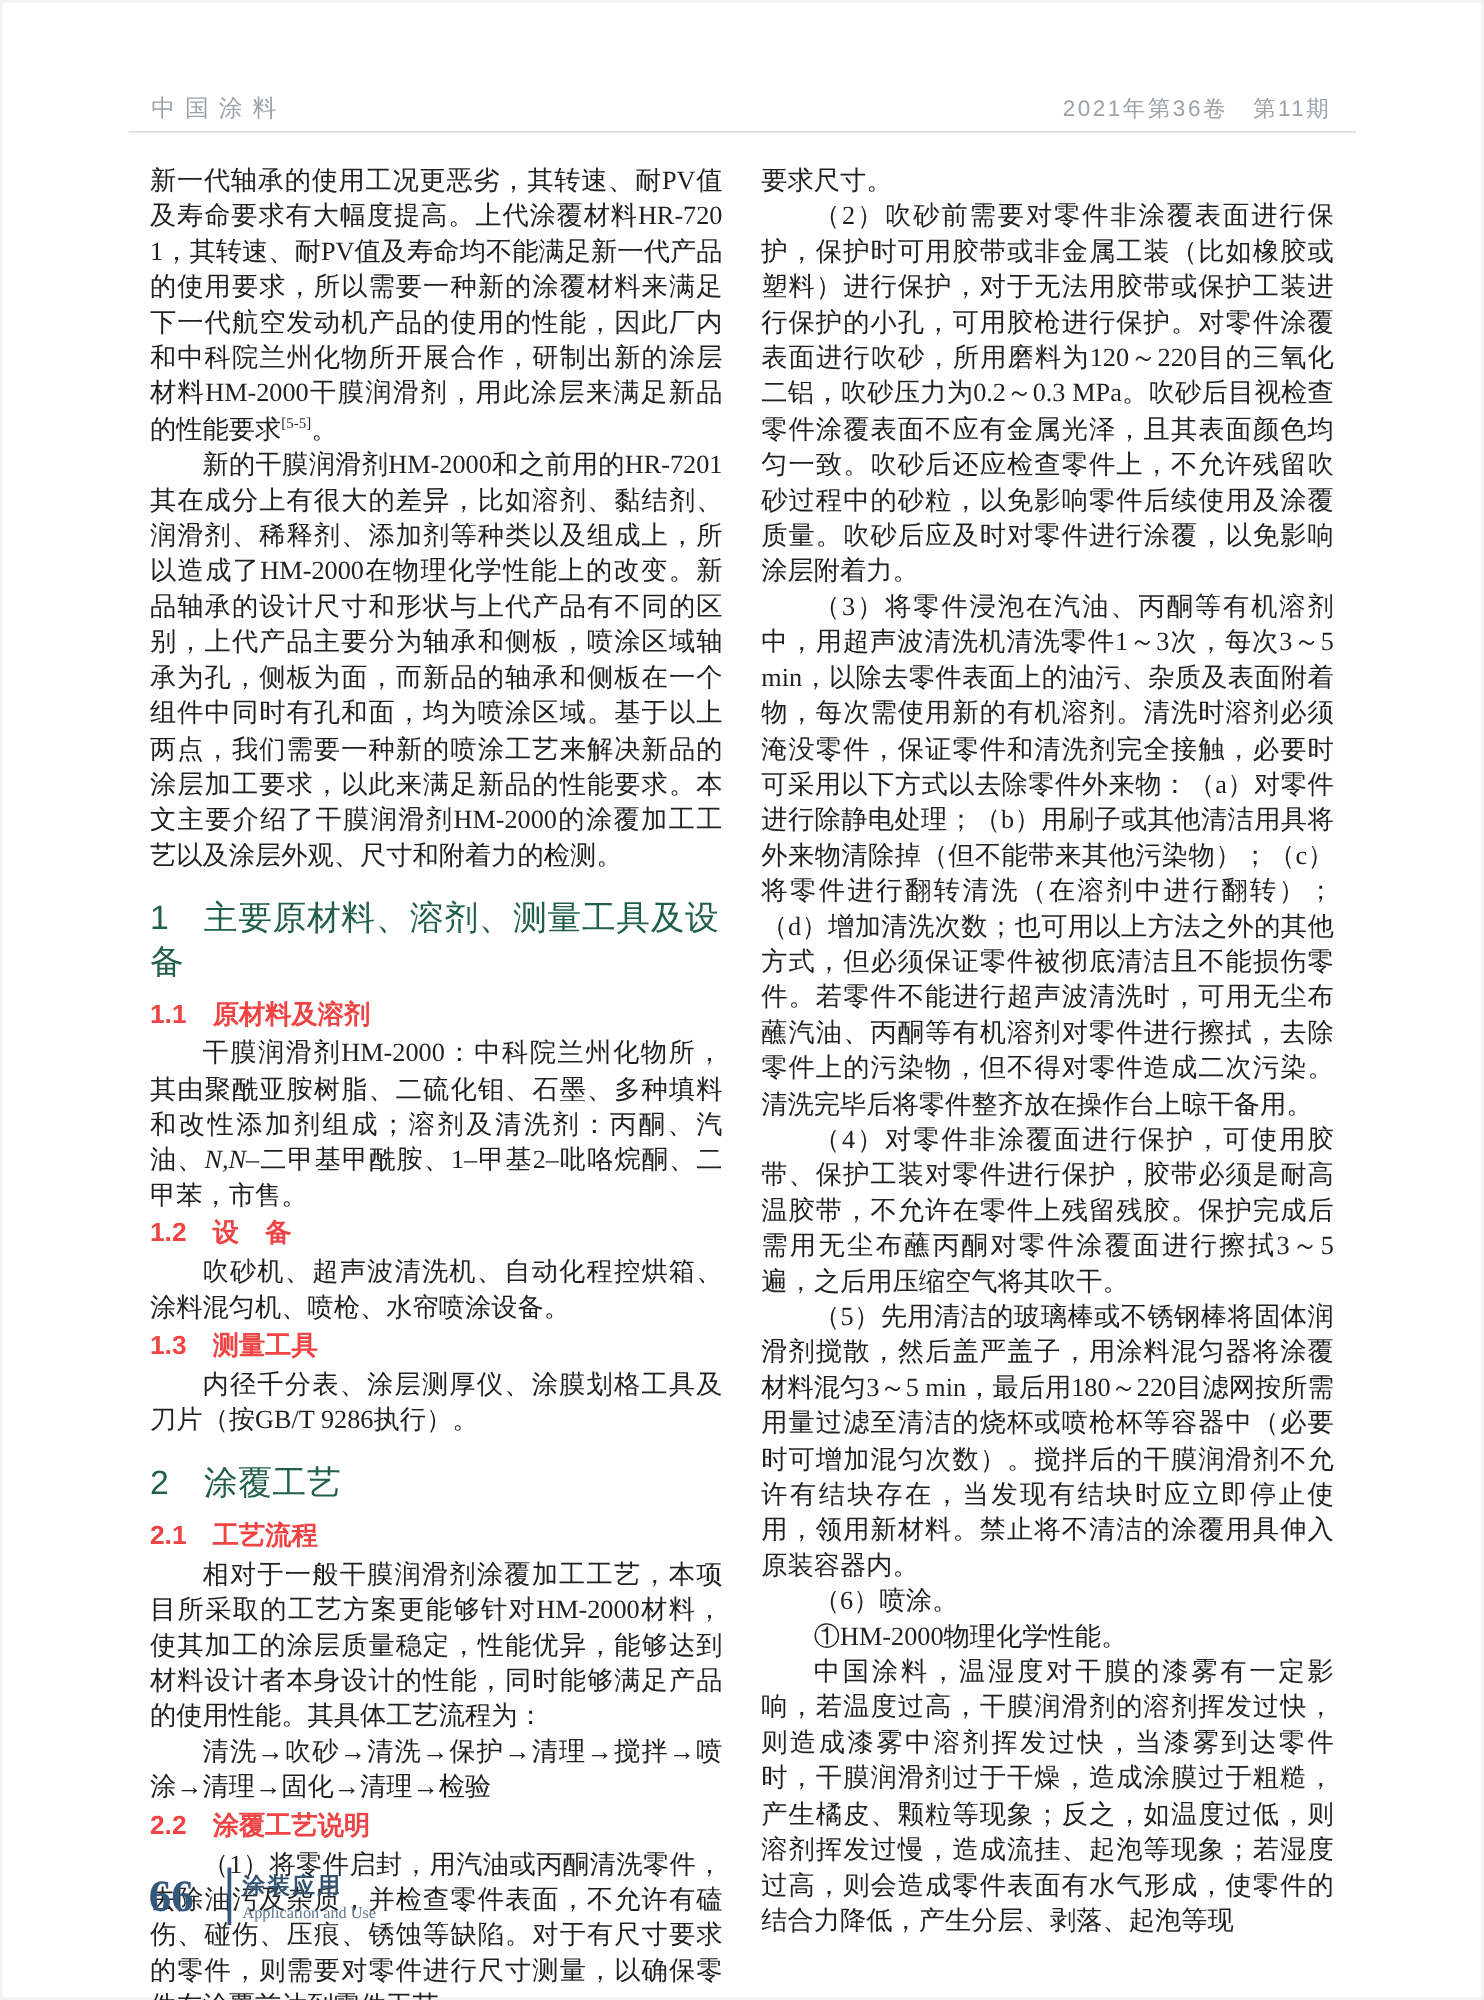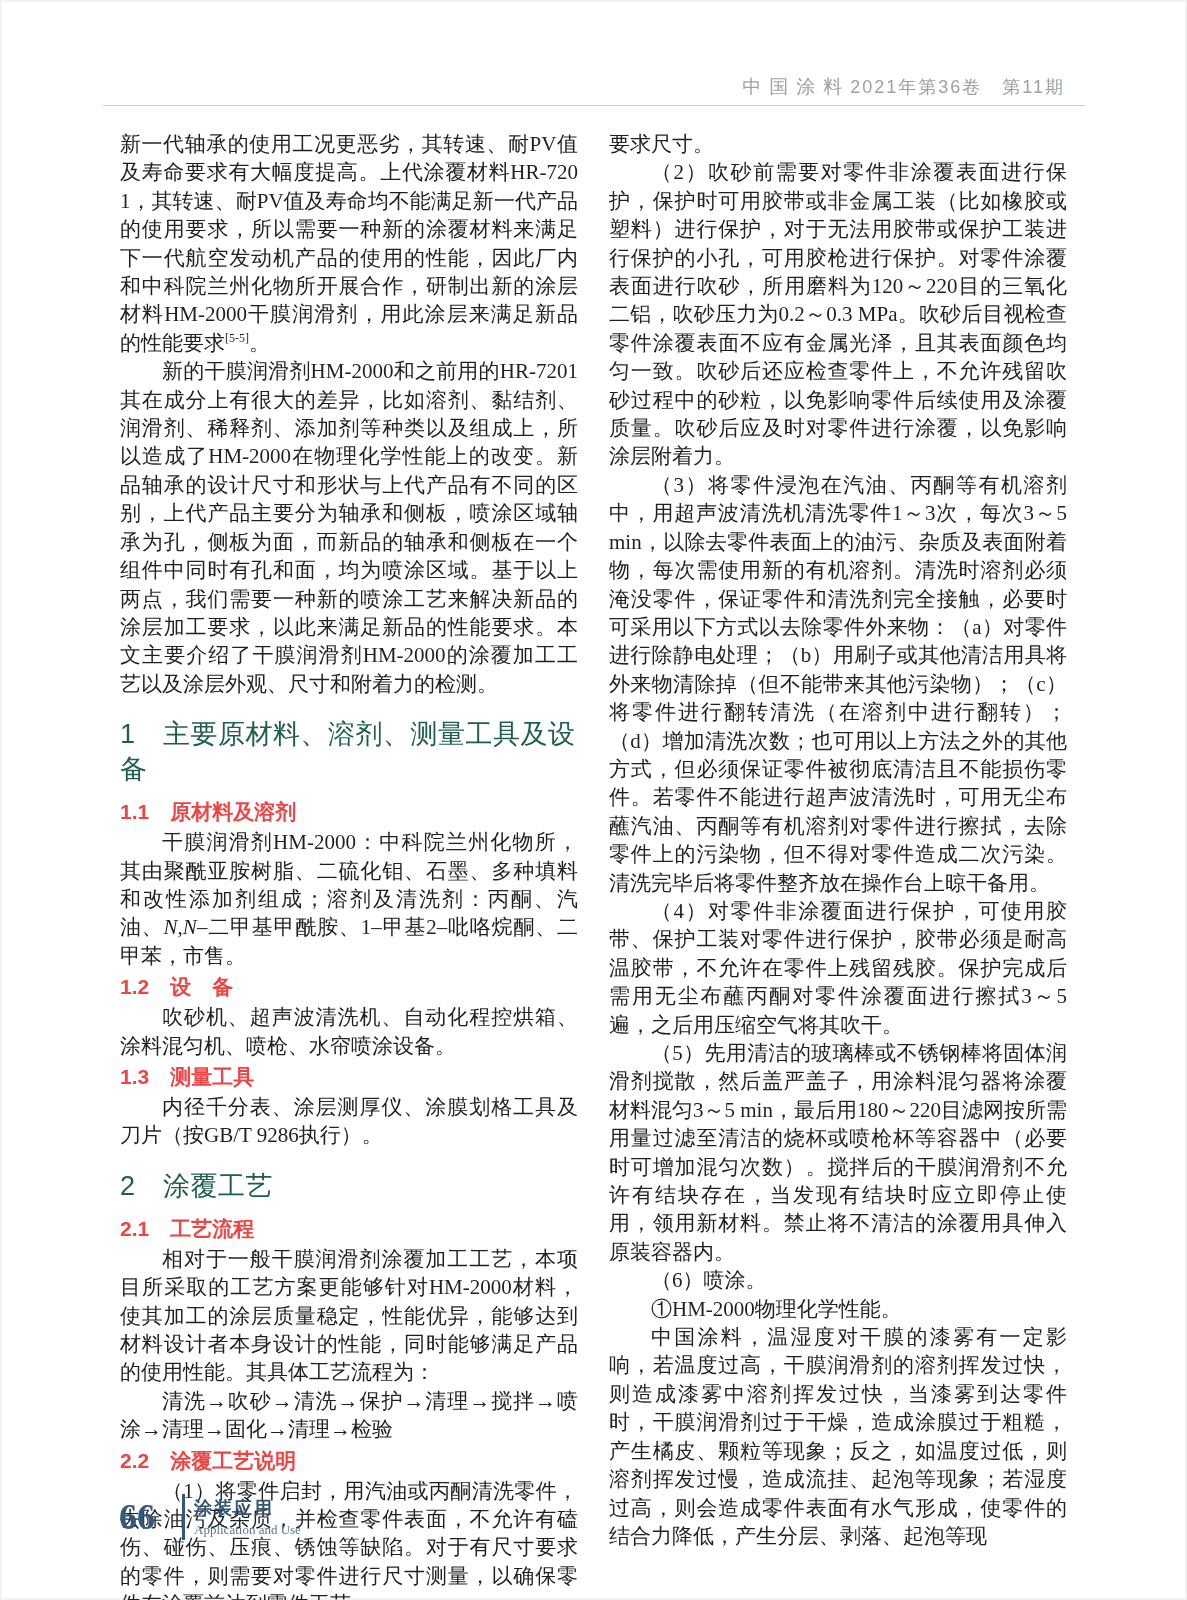--- a/index.html
+++ b/index.html
@@ -10,21 +10,21 @@
     background:#ffffff;
     box-shadow: inset 0 0 0 2px #f2f2f1;
     overflow:hidden;
     font-family:"Liberation Serif","DejaVu Serif",serif;
     color:#1f2022;
   }
   
   .page-header{
     position:absolute;
     top:74px;left:121px;right:122px;
-    display:flex;justify-content:flex-end;align-items:baseline;
+    display:flex;justify-content:space-between;align-items:baseline;
     font-family:"Liberation Sans","DejaVu Sans",sans-serif;
     color:#9ba2a8;
   }
   .journal-name{font-size:19px;letter-spacing:8px;}
   .issue-info{font-size:18px;letter-spacing:2px;}
   .header-rule{
     position:absolute;top:105px;left:103px;right:102px;
     height:1px;background:#cdd2d6;
   }
   

